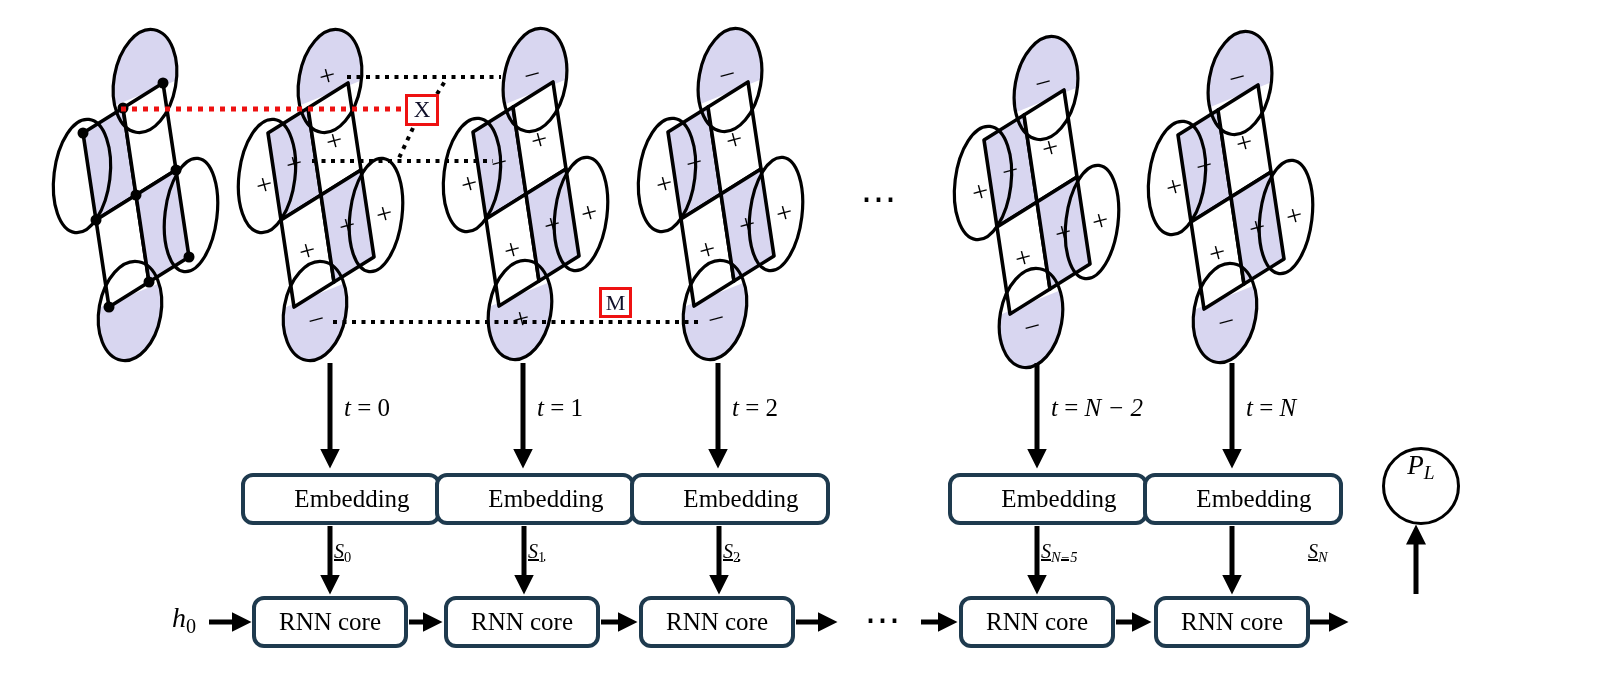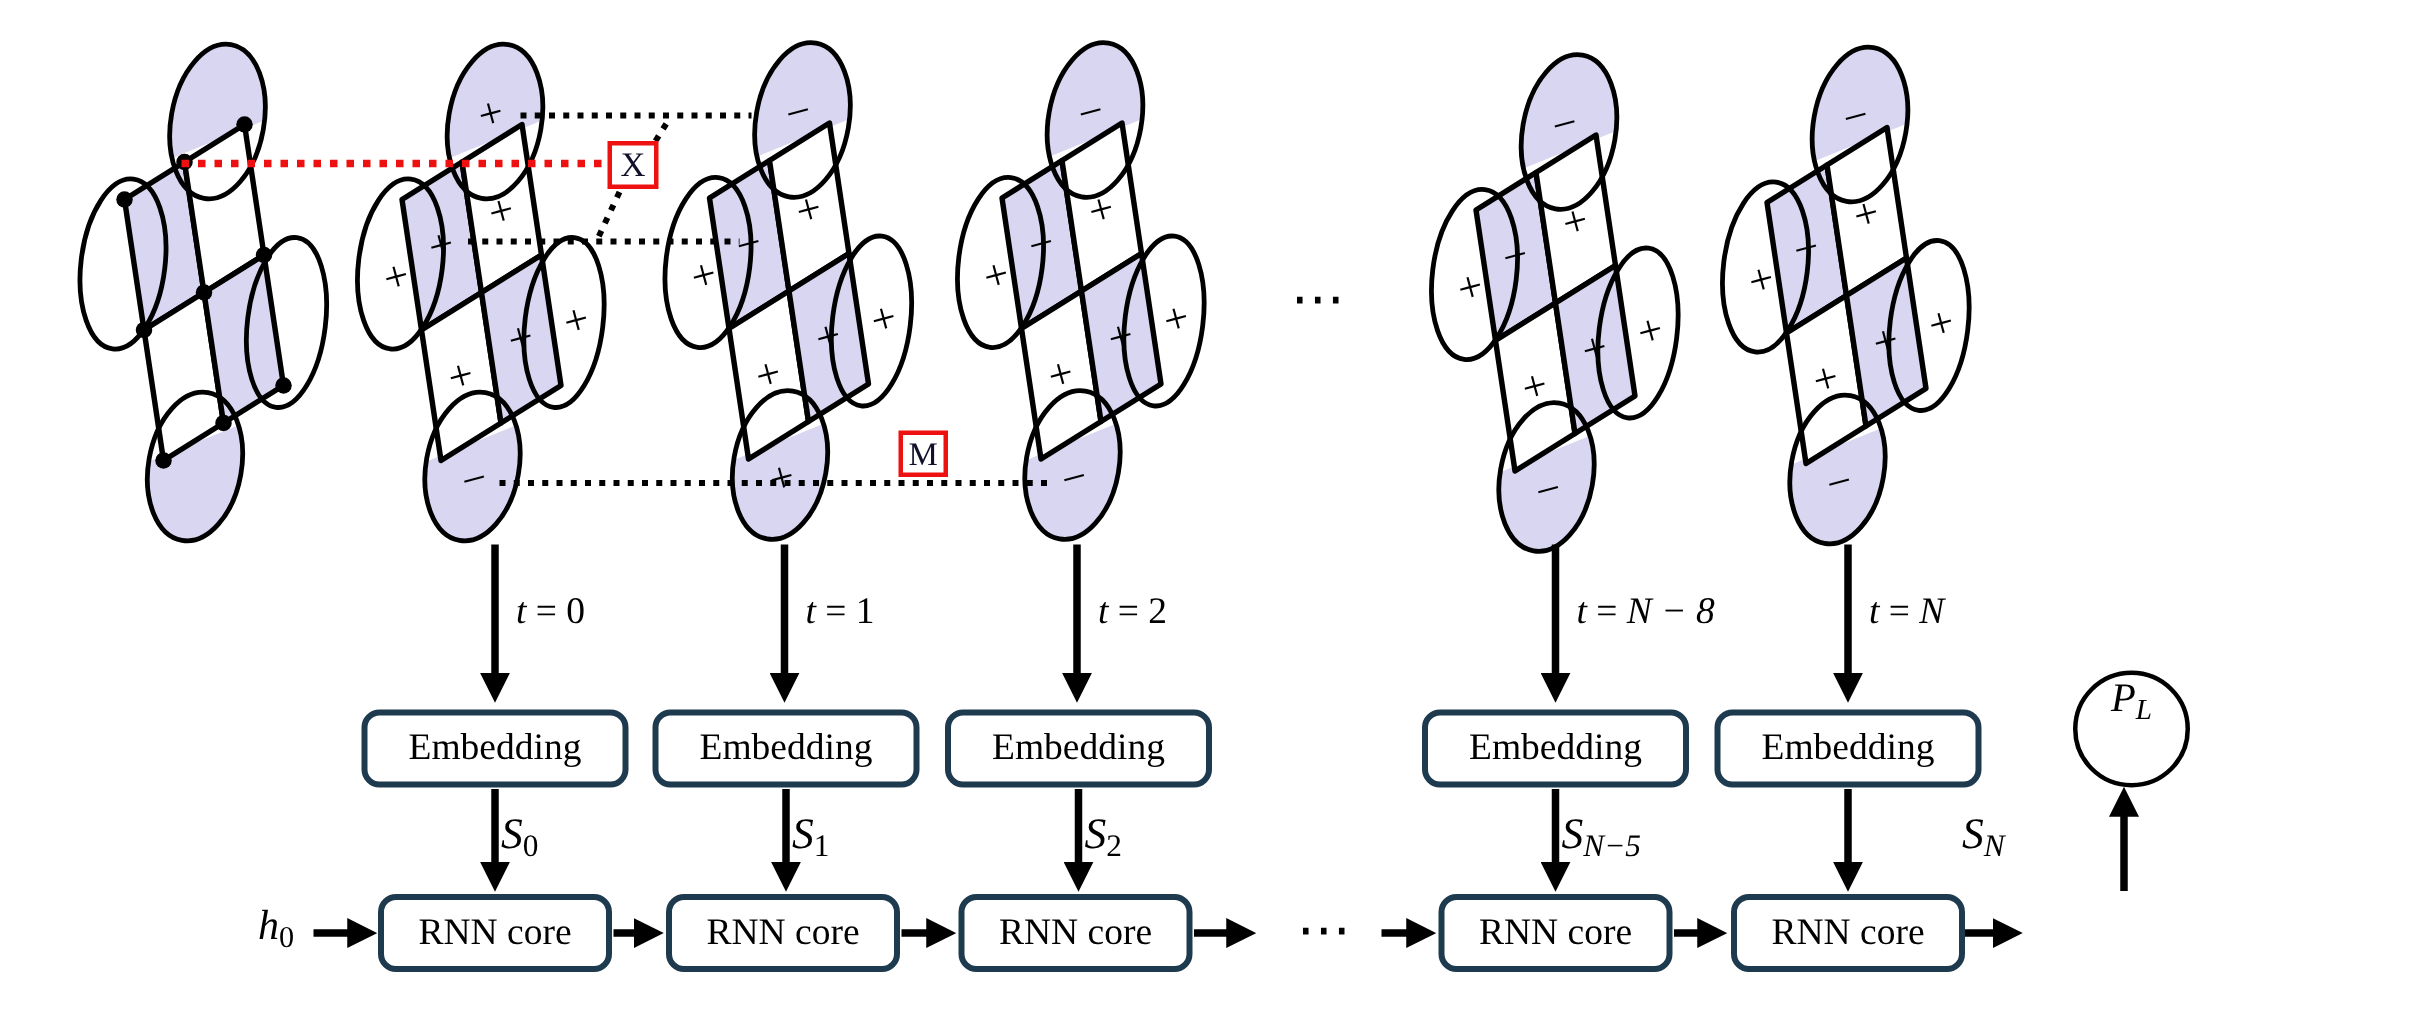--- a/index.html
+++ b/index.html
@@ -2,26 +2,26 @@
 <html><head>
 <meta charset="utf-8">
 <style>
   html,body{margin:0;padding:0;background:#ffffff;}
   .stage{position:relative;width:1606px;height:683px;background:#fff;overflow:hidden;
          font-family:"Liberation Serif",serif;}
   svg{position:absolute;left:0;top:0;}
   .box{position:absolute;height:44px;background:#fff;border:4px solid #1e3a4e;border-radius:12px;
        display:flex;align-items:center;justify-content:center;
        font:25px "Liberation Serif",serif;color:#000;box-sizing:content-box;}
-  .embed{width:170px;top:473px;}
+  .embed{width:170px;top:473px;padding-left:22px;}
   .rnn{width:148px;top:596px;}
   .readout{width:124px;top:596px;}
   .lbl{position:absolute;color:#000;white-space:nowrap;font-family:"Liberation Serif",serif;}
   .tlabel{font-size:25px;top:370px;margin-top:24px;}
-  .slabel{font-size:29px;font-style:italic;top:540px;}
+  .slabel{font-size:20px;font-style:italic;top:540px;text-decoration:underline;}
   .it{font-style:italic;}
   .rm{font-style:normal;}
   .sub{font-size:0.72em;vertical-align:-0.28em;}
   .redbox{position:absolute;background:#fff;border:3px solid #ee1111;
           display:flex;align-items:center;justify-content:center;
           font:23px "Liberation Serif",serif;color:#10102a;box-sizing:border-box;}
   .circle{position:absolute;left:1382px;top:447px;width:72px;height:72px;background:#fff;
           border:3.5px solid #000;border-radius:50%;display:flex;align-items:flex-start;
           justify-content:center;font:27px "Liberation Serif",serif;font-style:italic;color:#000;}
   .dots3{font-size:36px;letter-spacing:1px;color:#000;}
@@ -265,21 +265,21 @@
     </div>
 
 
   <div class="circle">
     <span><span class="it">P</span><span class="sub it">L</span></span>
   </div>
 
   <div class="lbl tlabel" style="left:344px"><span class="it">t</span><span class="rm"> = </span><span class="rm">0</span></div>
   <div class="lbl tlabel" style="left:537px"><span class="it">t</span><span class="rm"> = </span><span class="rm">1</span></div>
   <div class="lbl tlabel" style="left:732px"><span class="it">t</span><span class="rm"> = </span><span class="rm">2</span></div>
-  <div class="lbl tlabel" style="left:1051px"><span class="it">t</span><span class="rm"> = </span><span class="it">N − 8</span></div>
+  <div class="lbl tlabel" style="left:1051px"><span class="it">t</span><span class="rm"> = </span><span class="it">N − 2</span></div>
   <div class="lbl tlabel" style="left:1246px"><span class="it">t</span><span class="rm"> = </span><span class="it">N</span></div>
 
   <div class="lbl slabel" style="left:334px"><span>S</span><span class="sub rm">0</span></div>
   <div class="lbl slabel" style="left:528px"><span>S</span><span class="sub rm">1</span></div>
   <div class="lbl slabel" style="left:723px"><span>S</span><span class="sub rm">2</span></div>
   <div class="lbl slabel" style="left:1041px"><span>S</span><span class="sub">N−5</span></div>
   <div class="lbl slabel" style="left:1308px"><span>S</span><span class="sub">N</span></div>
 
   <div class="lbl it" style="left:172px;top:602px;font-size:28px"><span>h</span><span class="sub rm">0</span></div>
 

